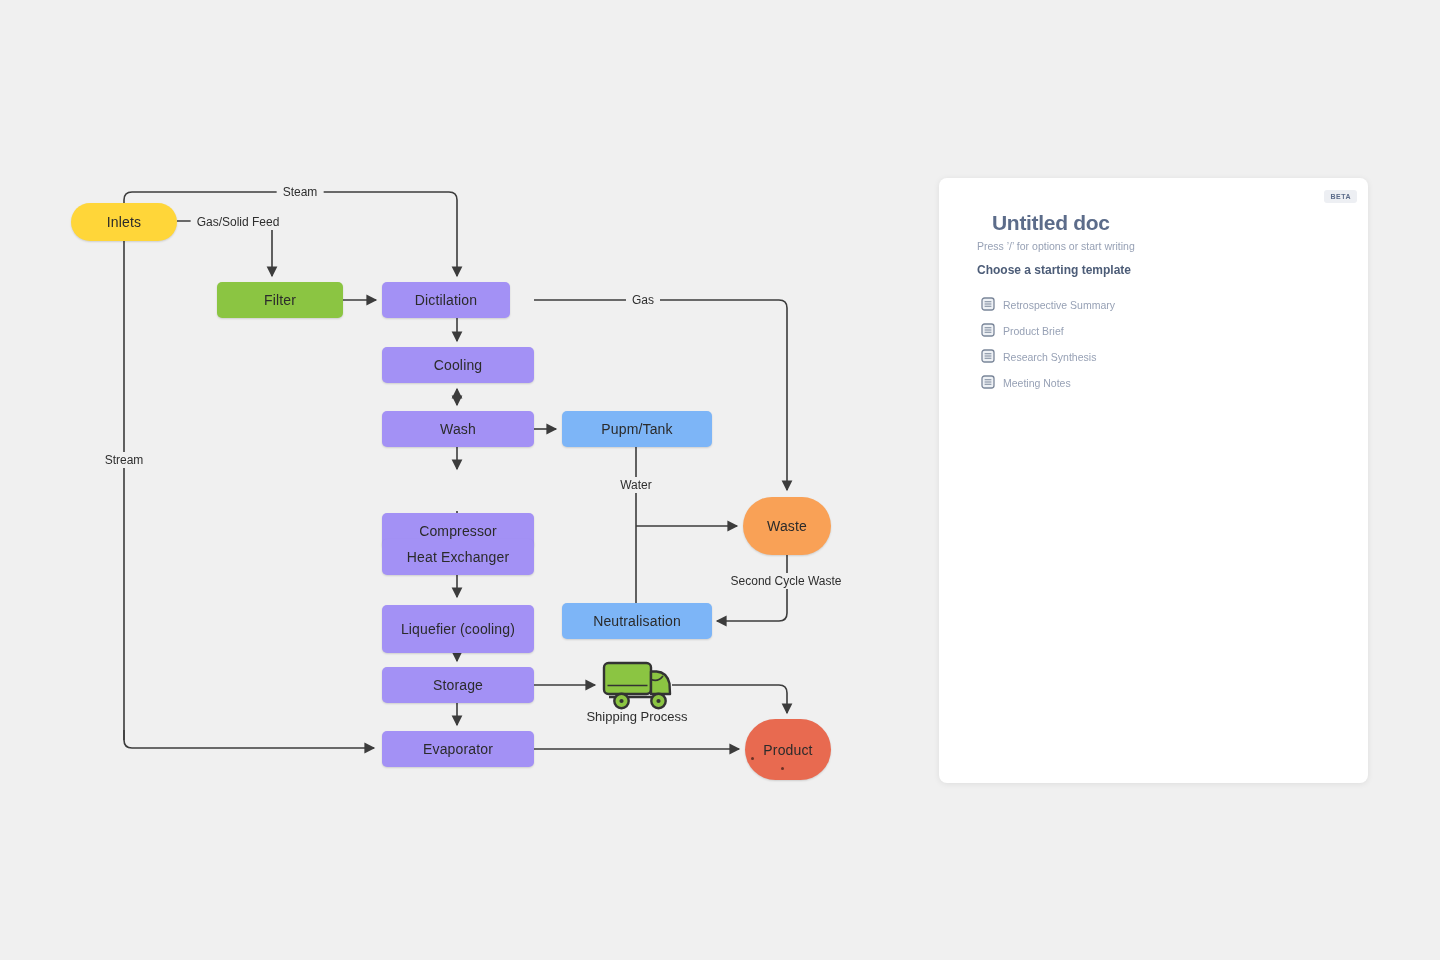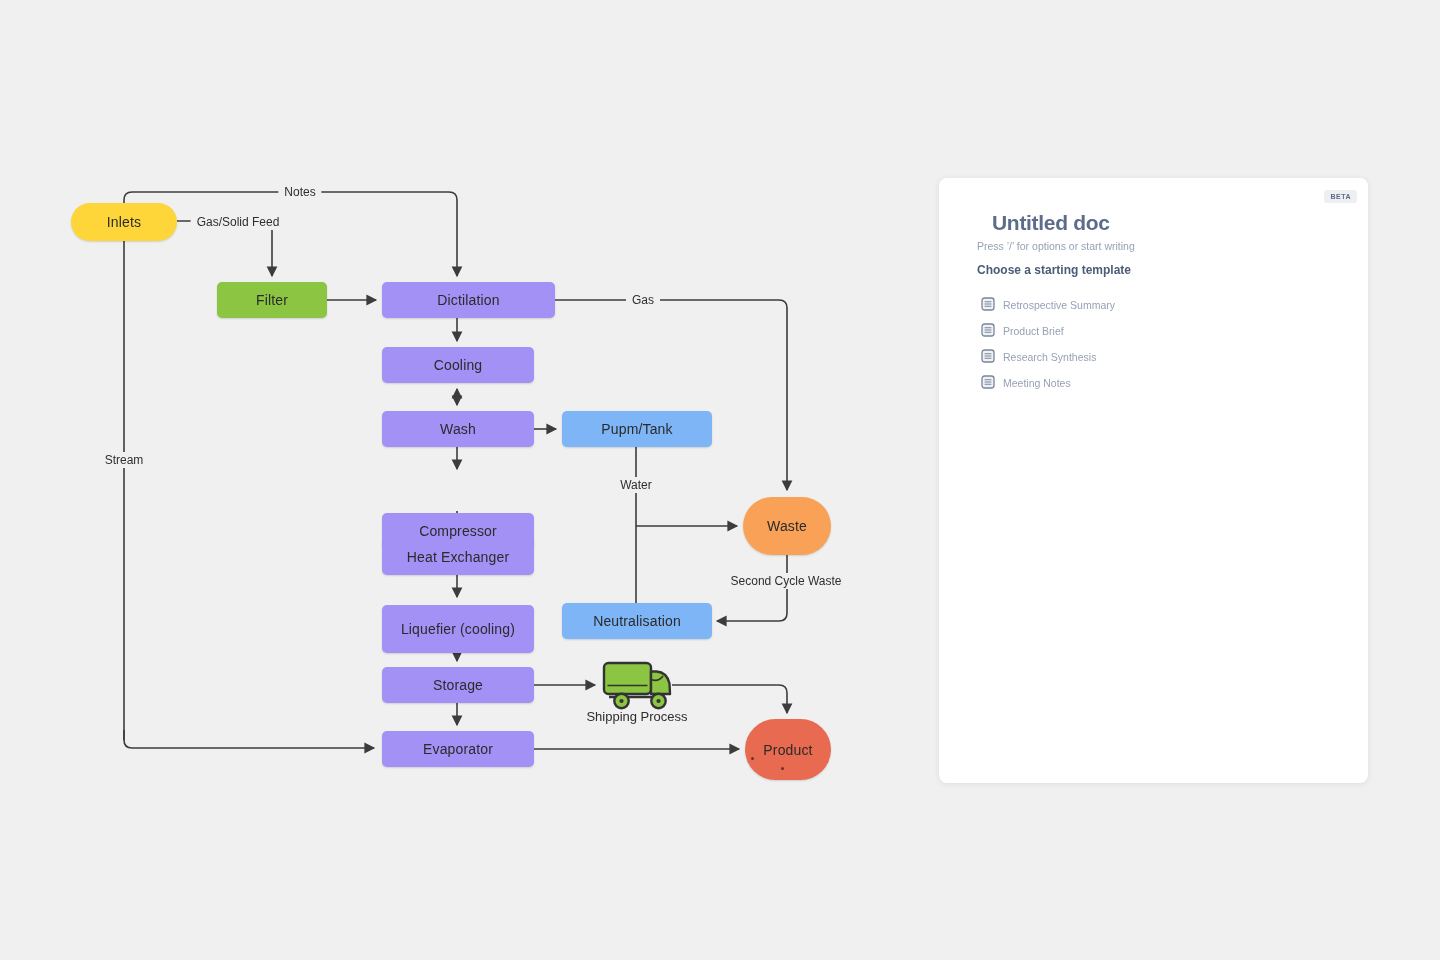--- a/index.html
+++ b/index.html
@@ -17,22 +17,22 @@
           font-size:14px; font-weight:500; color:var(--node-text,#2B2B2B); letter-spacing:.15px;
           border-radius:5px; box-shadow:0 1px 2px rgba(0,0,0,.14); text-align:center; }
   .purple { background:var(--node-purple); }
   .blue   { background:var(--node-blue); }
   .green  { background:var(--node-green); }
   .yellow { background:var(--node-yellow); }
   .orange { background:var(--node-orange); }
   .red    { background:var(--node-red); }
 
   #n-inlets        { left:71px;  top:203px; width:106px; height:38px; border-radius:19px; }
-  #n-filter        { left:217px; top:282px; width:110px; height:36px; }
-  #n-dictilation   { left:382px; top:282px; width:173px; height:36px; }
+  #n-filter        { left:217px; top:282px; width:126px; height:36px; }
+  #n-dictilation   { left:382px; top:282px; width:128px; height:36px; }
   #n-cooling       { left:382px; top:347px; width:152px; height:36px; }
   #n-wash          { left:382px; top:411px; width:152px; height:36px; }
   #n-pumptank      { left:562px; top:411px; width:150px; height:36px; }
   #n-compressor    { left:382px; top:475px; width:152px; height:36px;margin-top:38px; }
   #n-heatexchanger { left:382px; top:539px; width:152px; height:36px; }
   #n-liquefier     { left:382px; top:605px; width:152px; height:48px; }
   #n-neutralisation{ left:562px; top:603px; width:150px; height:36px; }
   #n-storage       { left:382px; top:667px; width:152px; height:36px; }
   #n-evaporator    { left:382px; top:731px; width:152px; height:36px; }
   #n-waste         { left:743px; top:497px; width:88px;  height:58px; border-radius:29px; }
@@ -111,21 +111,21 @@
   <div class="node blue" id="n-pumptank">Pupm/Tank</div>
   <div class="node purple" id="n-compressor">Compressor</div>
   <div class="node purple" id="n-heatexchanger">Heat Exchanger</div>
   <div class="node purple" id="n-liquefier">Liquefier (cooling)</div>
   <div class="node blue" id="n-neutralisation">Neutralisation</div>
   <div class="node purple" id="n-storage">Storage</div>
   <div class="node purple" id="n-evaporator">Evaporator</div>
   <div class="node orange" id="n-waste">Waste</div>
   <div class="node red" id="n-product">Product</div>
 
-  <div class="elabel" id="l-steam">Notes</div>
+  <div class="elabel" id="l-steam">Steam</div>
   <div class="elabel" id="l-feed">Gas/Solid Feed</div>
   <div class="elabel" id="l-gas">Gas</div>
   <div class="elabel" id="l-water">Water</div>
   <div class="elabel" id="l-scw">Second Cycle Waste</div>
   <div class="elabel" id="l-stream">Stream</div>
 
   <div class="truck">
     <svg viewBox="0 0 72 54" width="72" height="54">
       <path d="M8,39 H64" stroke="#333" stroke-width="2.4" fill="none"></path>
       <rect x="3" y="5" width="47" height="31" rx="4.5" fill="var(--node-green,#8BC542)" stroke="#333" stroke-width="2.4"></rect>

